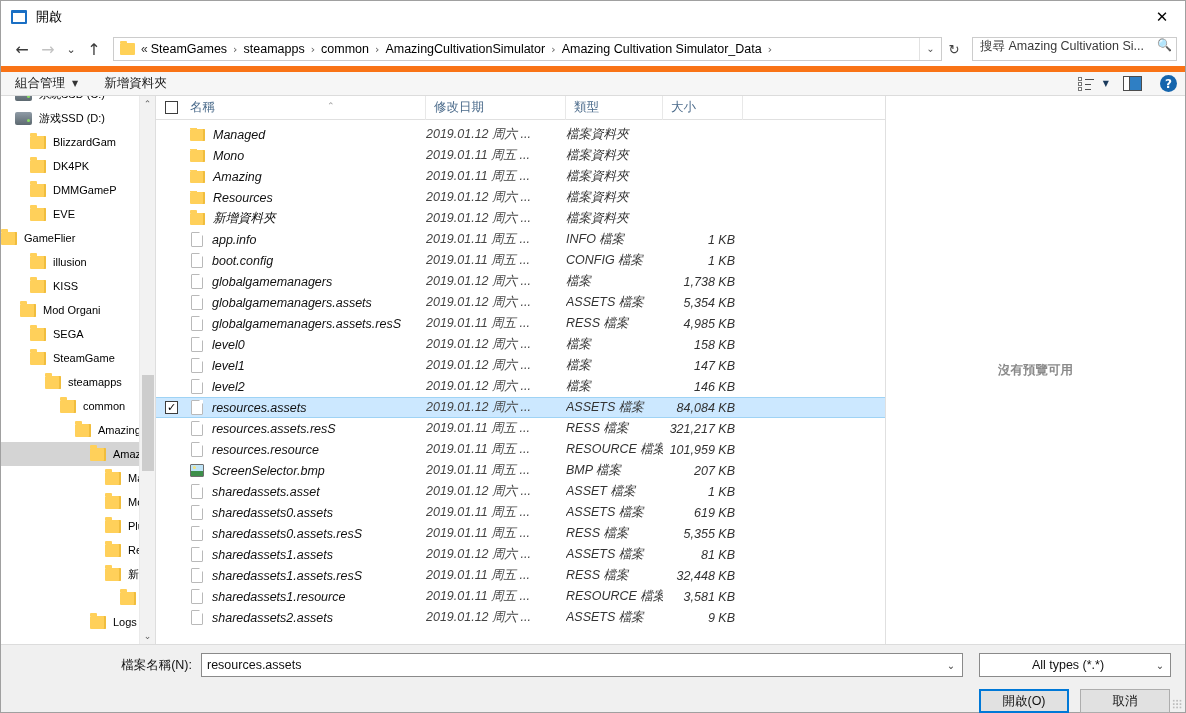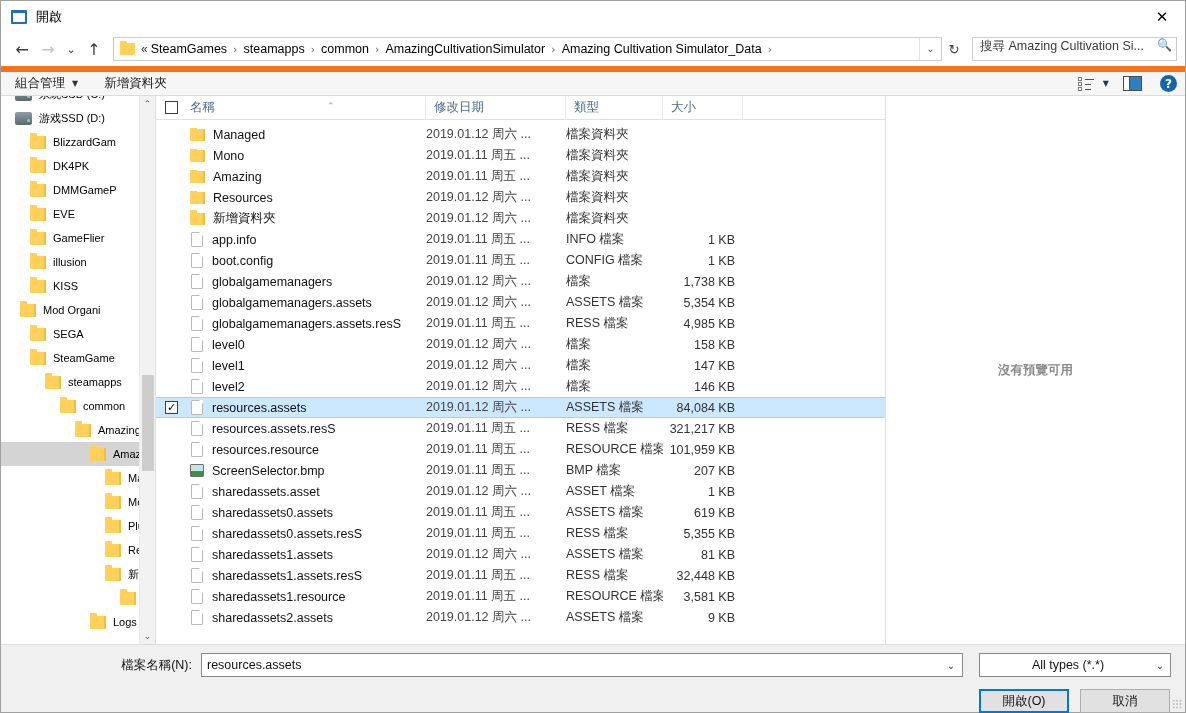--- a/index.html
+++ b/index.html
@@ -239,21 +239,21 @@
   #colhead .cell.c-date { width: 140px; }
   #colhead .cell.c-type { width: 97px; }
   #colhead .cell.c-size { width: 80px; }
   #colhead .sortarrow {
     position: absolute; left: 137px; top: -1px;
     color: #9a9a9a; font-size: 9px; font-family: "DejaVu Sans", sans-serif;
   }
   .hcheck {
     width: 13px; height: 13px; border: 1px solid #3d3d3d; background: #fff;
   }
-  #rows { flex: 1 1 auto; overflow: hidden; padding-top: 4px; }
+  #rows { flex: 1 1 auto; overflow: hidden; padding-top: 4px; font-style: italic; }
   .frow {
     height: 21px; display: flex; align-items: center;
     font-size: 12.5px; color: #111;
   }
   .frow.sel {
     background: #cce8ff; border-top: 1px solid #9fd3f5; border-bottom: 1px solid #9fd3f5;
     height: 21px;
   }
   .frow .ck {
     width: 34px; flex: none; padding-left: 9px; display: flex; align-items: center;
@@ -450,21 +450,21 @@
             <span>DK4PK</span>
           </div>
           <div class="tnode" style="padding-left: 29px;">
             <span class="fico"></span>
             <span>DMMGameP</span>
           </div>
           <div class="tnode" style="padding-left: 29px;">
             <span class="fico"></span>
             <span>EVE</span>
           </div>
-          <div class="tnode" style="padding-left: 29px;">
+          <div class="tnode" style="">
             <span class="fico"></span>
             <span>GameFlier</span>
           </div>
           <div class="tnode" style="padding-left: 29px;">
             <span class="fico"></span>
             <span>illusion</span>
           </div>
           <div class="tnode" style="padding-left: 29px;">
             <span class="fico"></span>
             <span>KISS</span>

